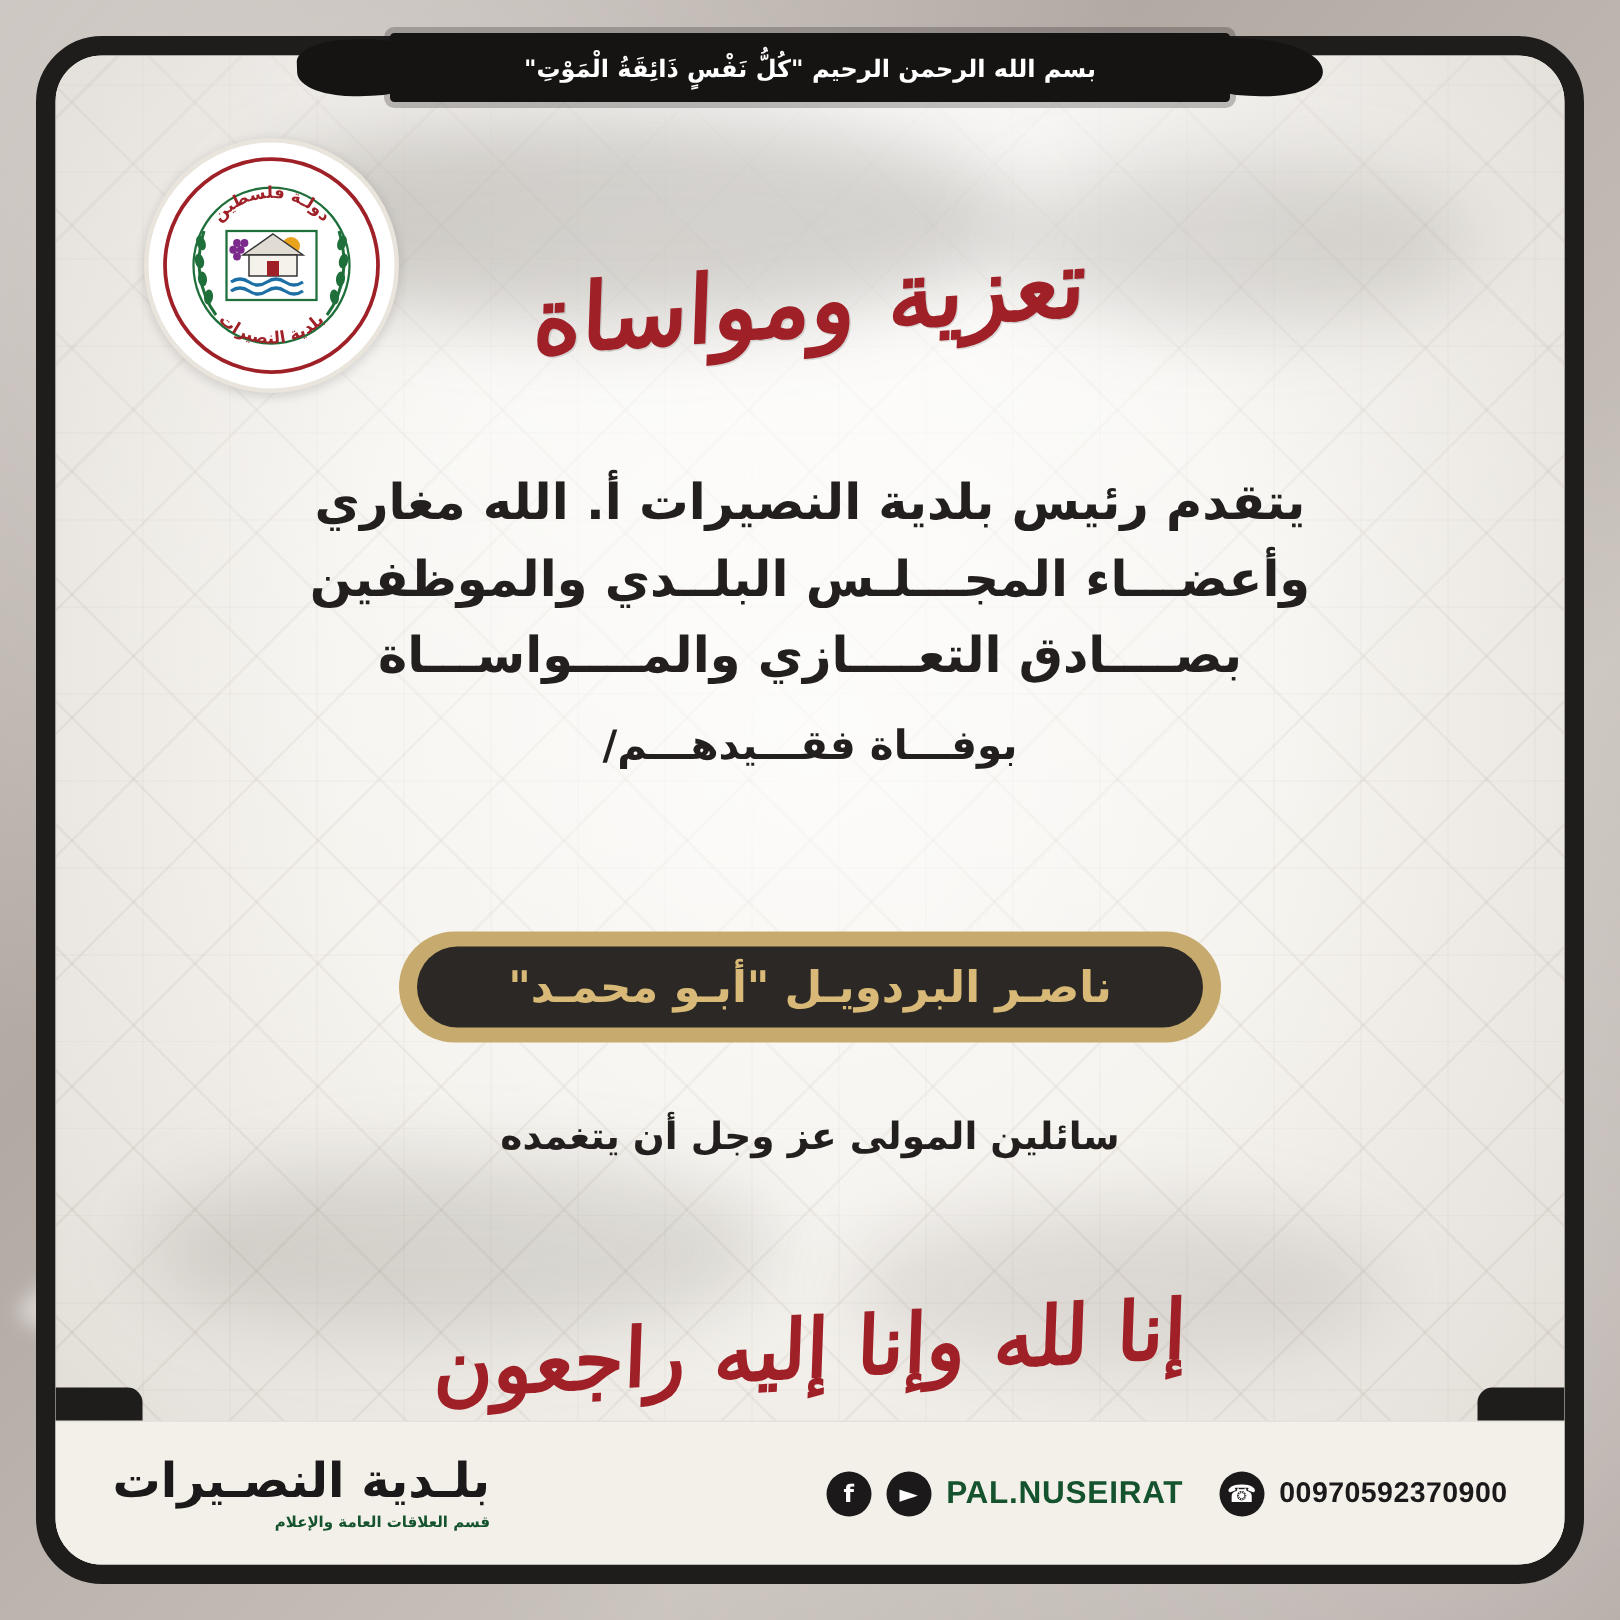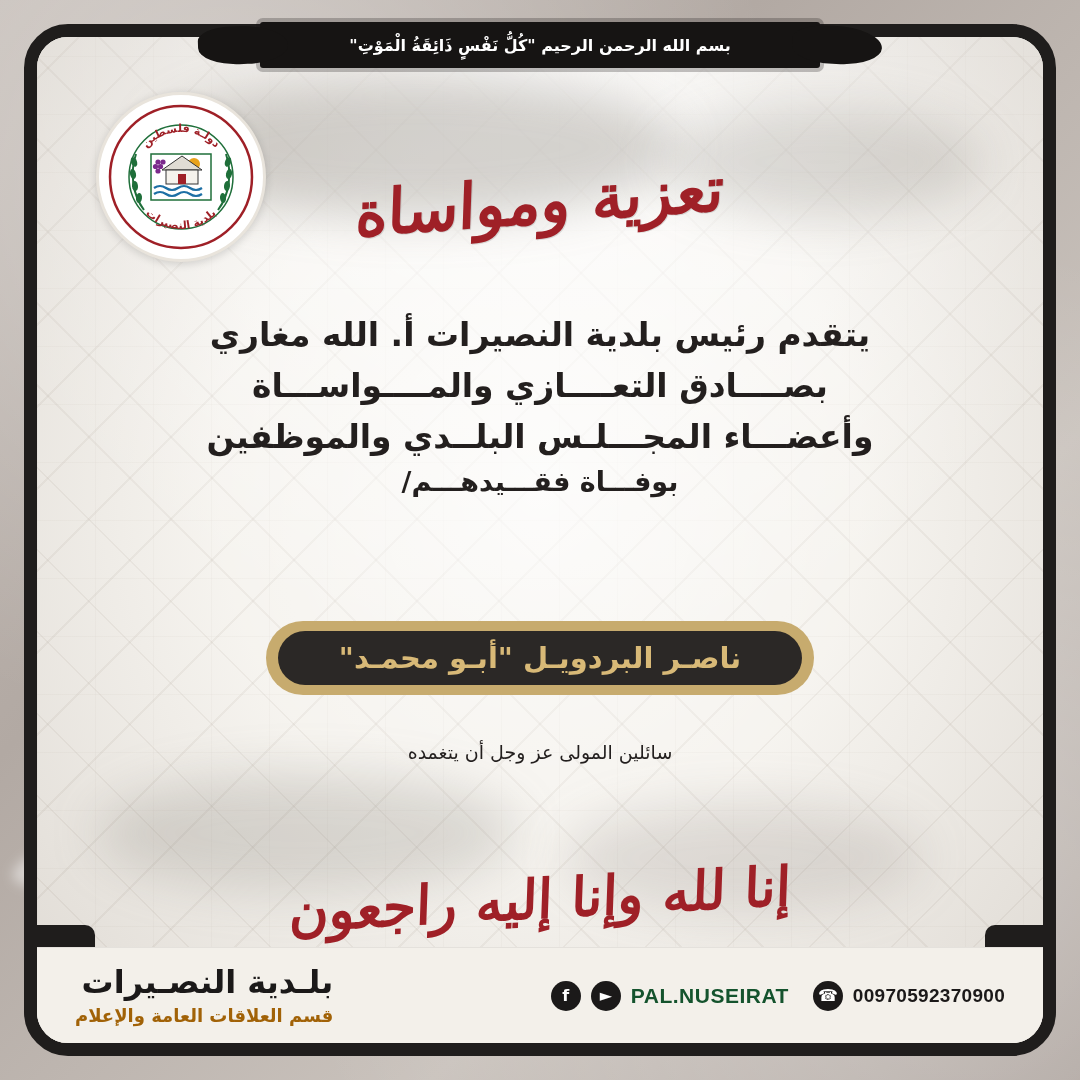--- a/index.html
+++ b/index.html
@@ -170,21 +170,21 @@
   .line-red {
     font-size: 31px;
     font-weight: bold;
     color: #b2262c;
     margin-top: 14px;
   }
   .line-sub {
     font-size: 27px;
     font-weight: bold;
     color: #231f1e;
-    margin-top: 4px;
+    margin-top: 20px;
   }
 
   
   .plaque {
     position: absolute;
     left: 50%;
     transform: translateX(-50%);
     top: 584px;
     width: 548px;
     height: 74px;
@@ -212,22 +212,22 @@
   }
 
   
   .prayer {
     position: absolute;
     left: 90px; right: 90px;
     top: 700px;
     text-align: center;
     z-index: 4;
     color: #231f1e;
-    font-size: 19px;
-    font-weight: normal;
+    font-size: 25px;
+    font-weight: bold;
     line-height: 1.65;
   }
 
   
   .verse {
     position: absolute;
     left: 0; right: 0;
     top: 830px;
     text-align: center;
     z-index: 4;
@@ -293,23 +293,23 @@
     text-align: right;
     direction: rtl;
   }
   .muni-name {
     font-size: 32px;
     font-weight: bold;
     color: #1b1919;
     line-height: 1.1;
   }
   .muni-dept {
-    font-size: 18px;
-    font-weight: bold;
-    color: #a16207;
+    font-size: 10px;
+    font-weight: bold;
+    color: #14532d;
     margin-top: 4px;
   }
   
   .wedge {
     position: absolute;
     background: #1f1d1c;
     z-index: 6;
   }
   .wedge.left  { left: 0;  bottom: 96px; width: 58px; height: 22px; border-top-right-radius: 10px; }
   .wedge.right { right: 0; bottom: 96px; width: 58px; height: 22px; border-top-left-radius: 10px; }
@@ -331,22 +331,22 @@
     <div class="smudge s2"></div>
     <div class="smudge s3"></div>
     <div class="smudge s4"></div>
 
     <div class="calligraphy-title">
       <span class="txt">تعزية ومواساة</span>
     </div>
 
     <div class="body-block">
       <div class="line-main">يتقدم رئيس بلدية النصيرات أ. الله مغاري</div>
+      <div class="line-main">وأعضـــاء المجـــلـس البلــدي والموظفين</div>
       <div class="line-main">بصــــادق التعــــازي والمــــواســـاة</div>
-      <div class="line-main">وأعضـــاء المجـــلـس البلــدي والموظفين</div>
       <div class="line-sub">بوفـــاة فقـــيدهـــم/</div>
     </div>
 
     <div class="plaque">
       <div class="plaque-inner">
         <span class="plaque-text">ناصـر البردويـل "أبـو محمـد"</span>
       </div>
     </div>
 
     <div class="prayer">

